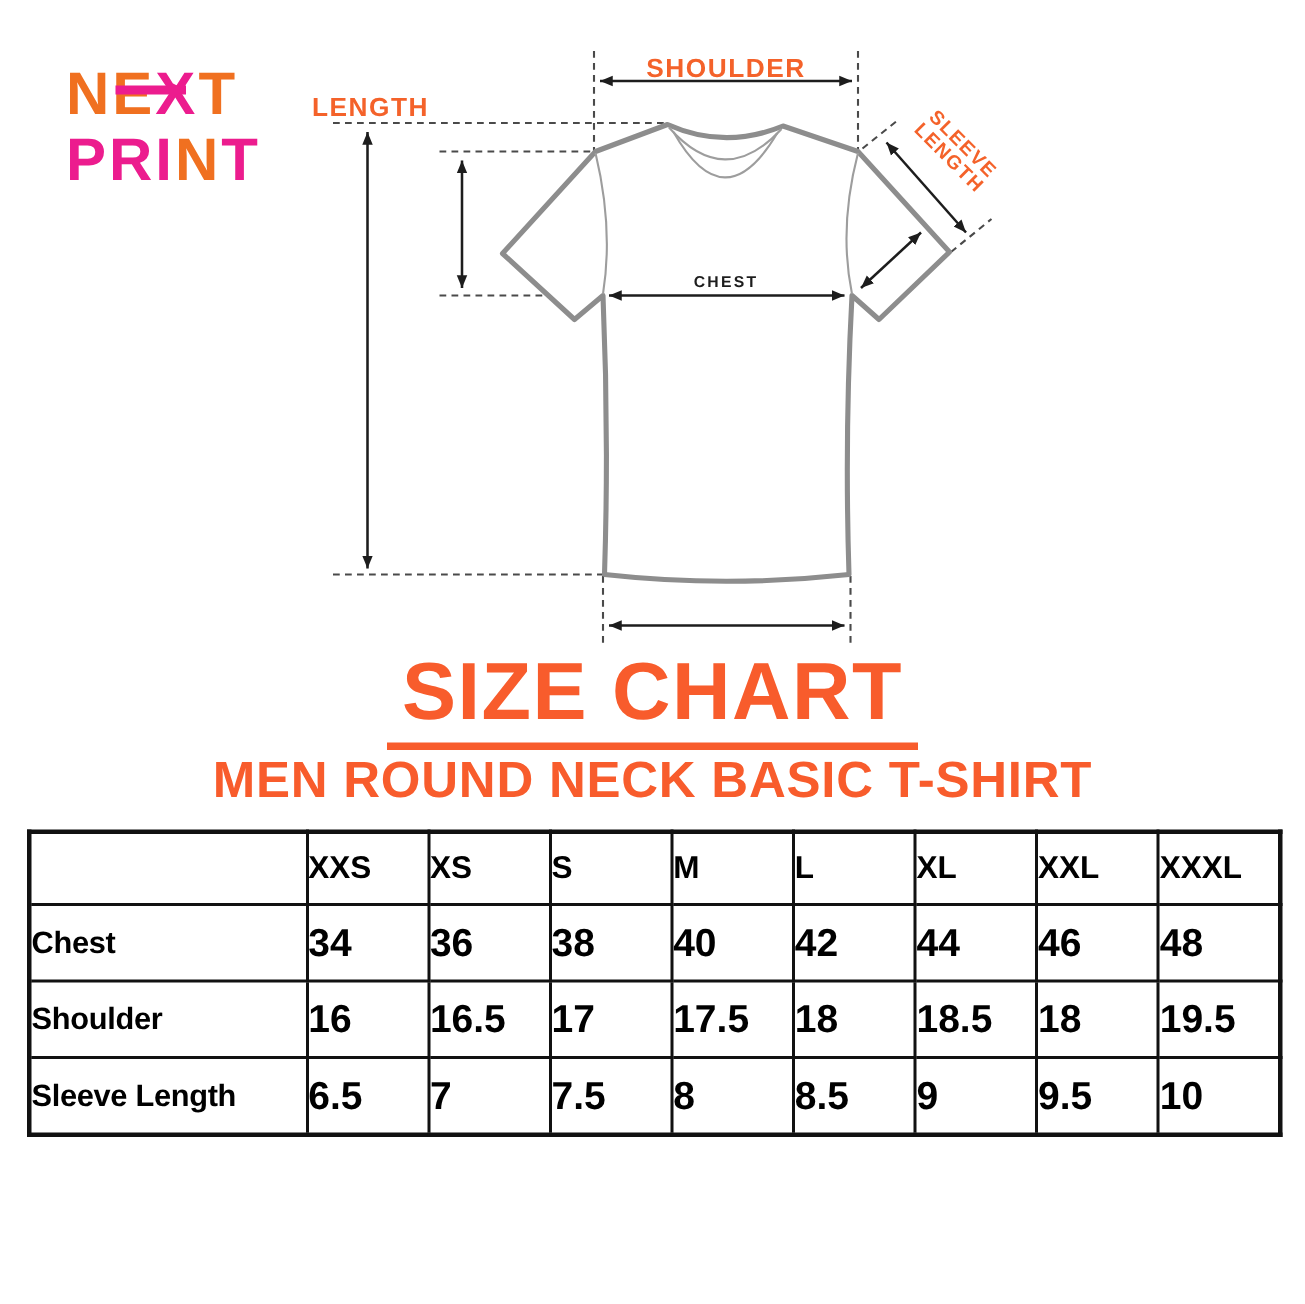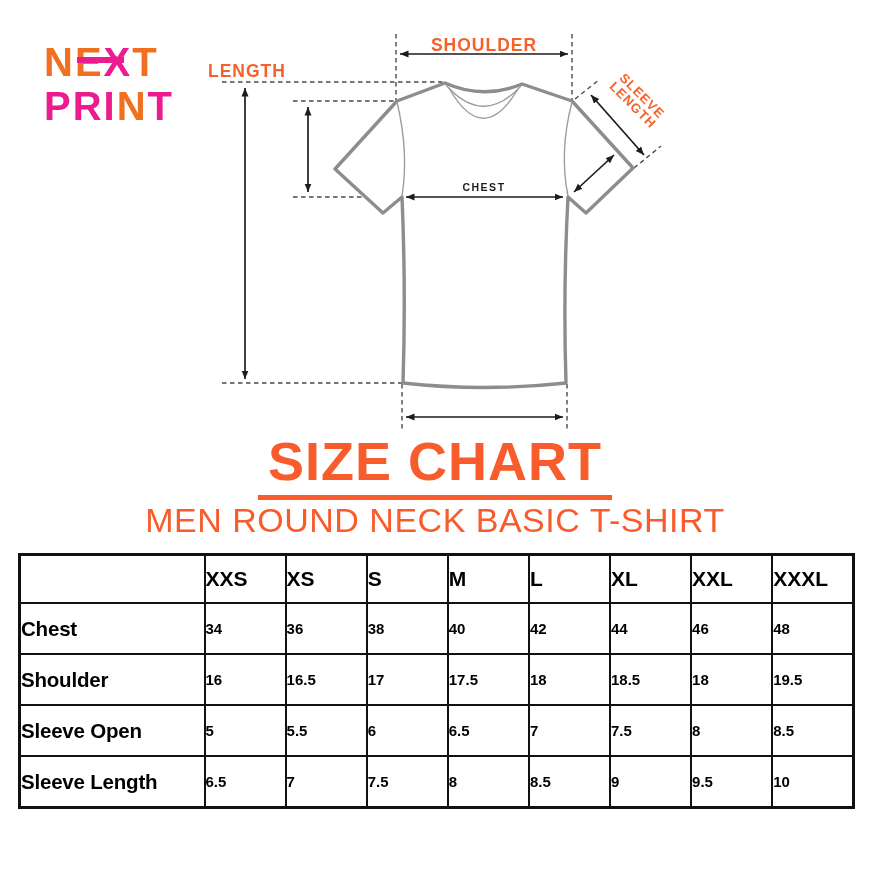--- a/index.html
+++ b/index.html
@@ -3,28 +3,28 @@
 <meta charset="utf-8">
 <style>
   html,body{margin:0;padding:0;background:#ffffff;}
   body{width:870px;height:869px;position:relative;overflow:hidden;
        font-family:"Liberation Sans", sans-serif;}
   .diagram-wrap{position:absolute;left:0;top:0;width:870px;height:440px;}
   .title{position:absolute;top:430px;left:0;width:870px;text-align:center;}
   .title span{display:inline-block;color:#f85c2c;font-size:54px;font-weight:bold;
               letter-spacing:1px;padding:0 10px 3px 10px;border-bottom:5px solid #f85c2c;}
   .subtitle{position:absolute;top:501px;left:0;width:870px;text-align:center;
-            color:#f85c2c;font-size:34px;font-weight:normal;letter-spacing:0.5px;white-space:nowrap;}
+            color:#f85c2c;font-size:34px;font-weight:bold;letter-spacing:0.5px;white-space:nowrap;}
   table.size{position:absolute;left:18px;top:553px;width:834px;border-collapse:collapse;
              table-layout:fixed;border:3px solid #111;}
   table.size th, table.size td{border:2.5px solid #111;text-align:left;vertical-align:middle;
              color:#000;background:#fff;padding:0;}
   table.size thead th{height:46px;font-size:21px;font-weight:bold;}
   table.size tbody th{height:49px;font-size:20.5px;font-weight:bold;letter-spacing:-0.2px;}
-  table.size tbody td{height:49px;font-size:15px;font-weight:bold;}
+  table.size tbody td{height:49px;font-size:26px;font-weight:bold;}
   svg text{font-family:"Liberation Sans", sans-serif;}
 </style>
 </head>
 <body>
 
 <div class="diagram-wrap">
 <svg width="870" height="440" viewBox="0 0 870 440" xmlns="http://www.w3.org/2000/svg">
   <defs>
     <marker id="mA" markerWidth="11" markerHeight="10" refX="8.5" refY="4" orient="auto-start-reverse" markerUnits="userSpaceOnUse">
       <path d="M0,0.5 L8.5,4 L0,7.5 Z" fill="#1d1d1d"></path>
@@ -133,31 +133,20 @@
       <td>16</td>
       <td>16.5</td>
       <td>17</td>
       <td>17.5</td>
       <td>18</td>
       <td>18.5</td>
       <td>18</td>
       <td>19.5</td>
     </tr>
     <tr>
-      <th>Sleeve Open</th>
-      <td>5</td>
-      <td>5.5</td>
-      <td>6</td>
-      <td>6.5</td>
-      <td>7</td>
-      <td>7.5</td>
-      <td>8</td>
-      <td>8.5</td>
-    </tr>
-    <tr>
       <th>Sleeve Length</th>
       <td>6.5</td>
       <td>7</td>
       <td>7.5</td>
       <td>8</td>
       <td>8.5</td>
       <td>9</td>
       <td>9.5</td>
       <td>10</td>
     </tr>

